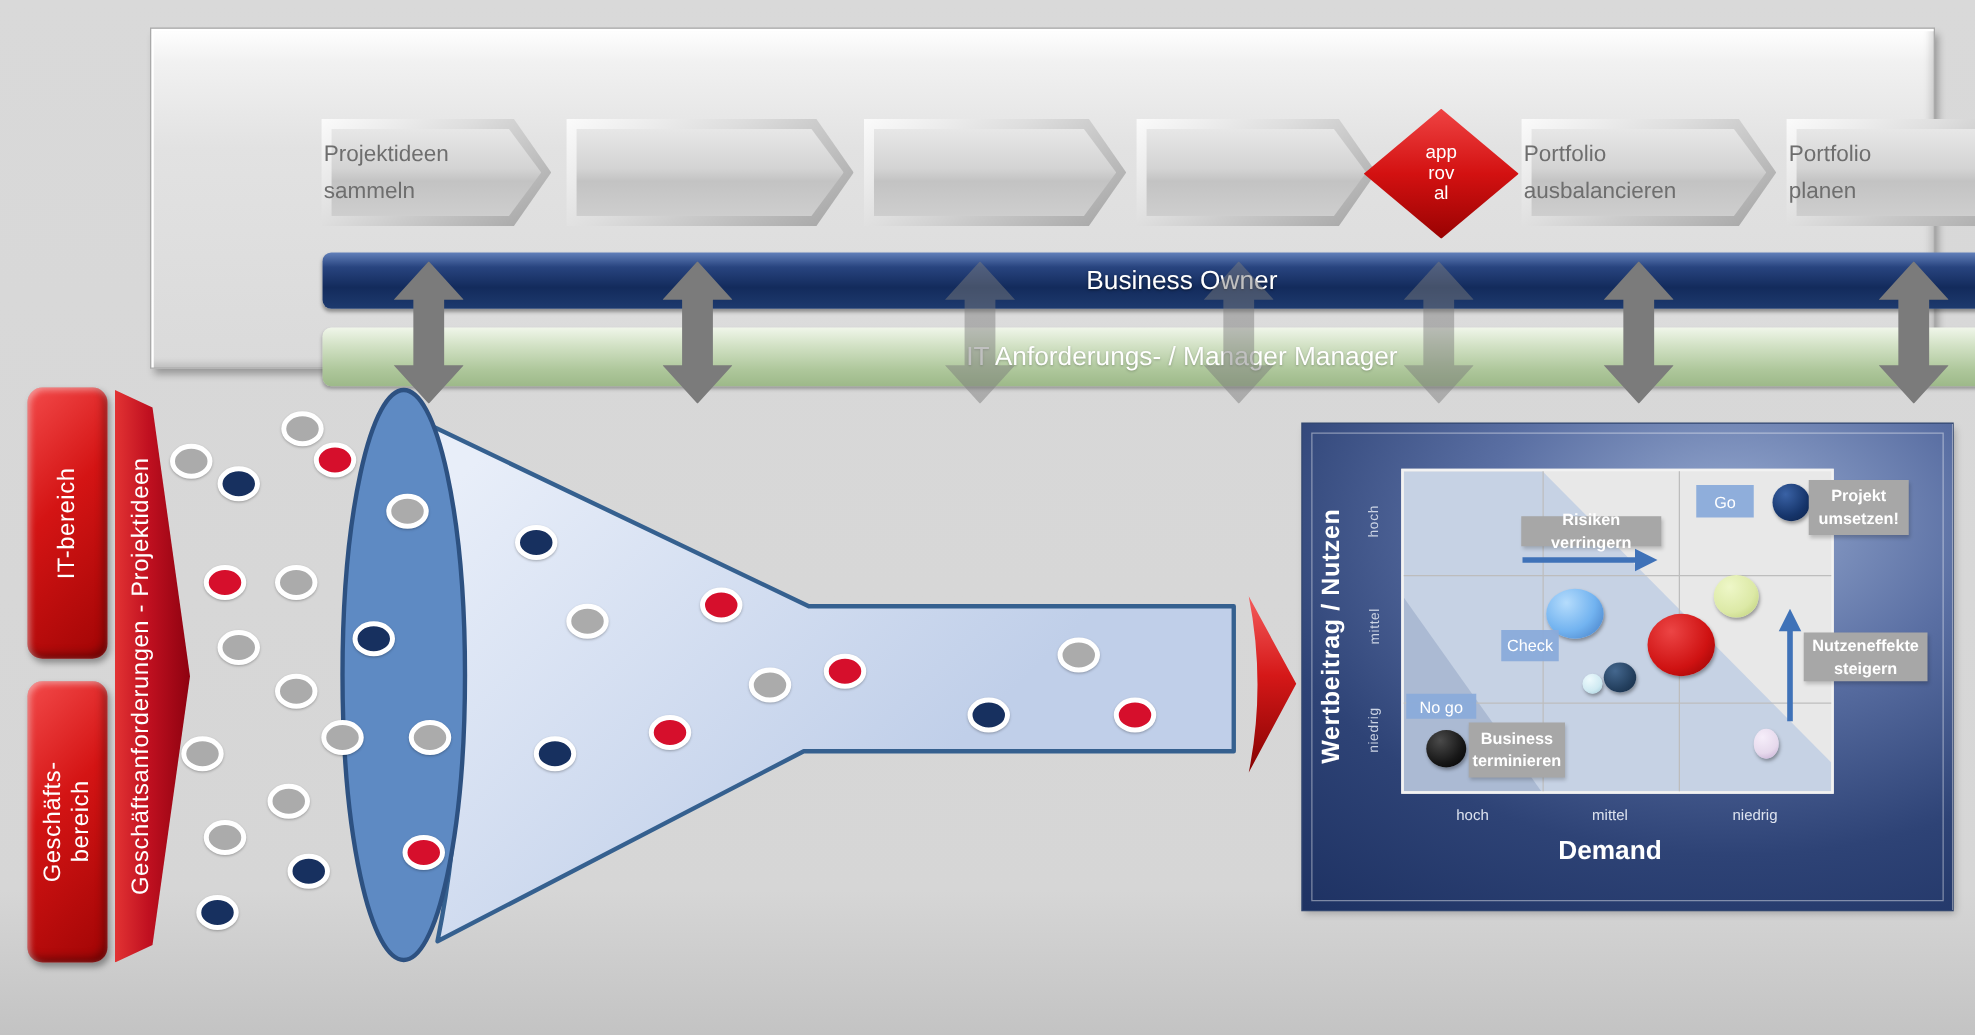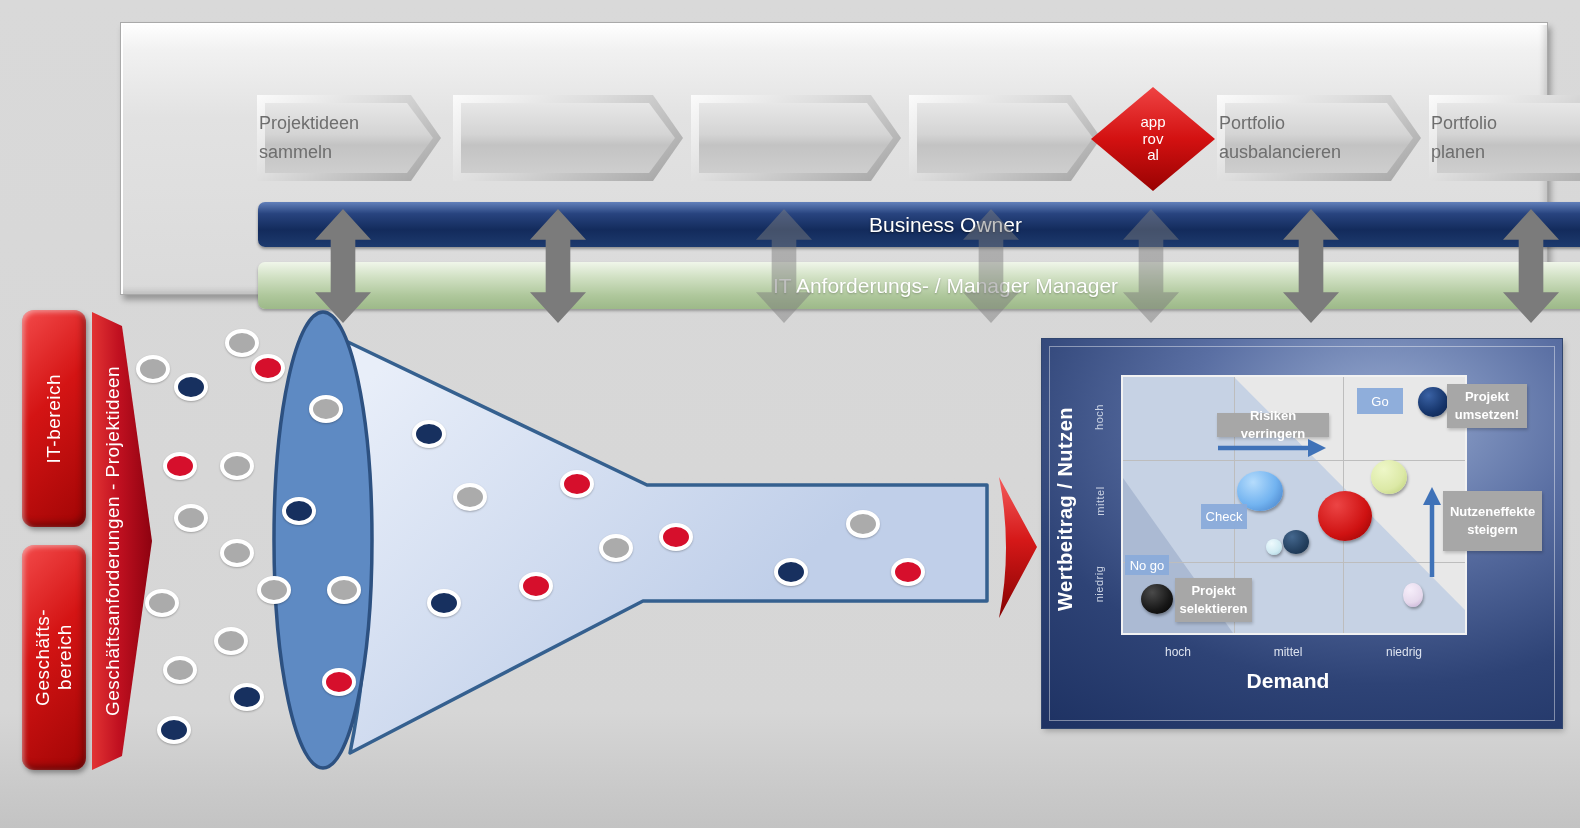--- a/index.html
+++ b/index.html
@@ -236,25 +236,25 @@
           <div class="bubble bub-red" style="left: 222px; top: 139px; width: 54px; height: 50px;"></div>
           <div class="bubble bub-slate" style="left: 173px; top: 165px; width: 26px; height: 24px;"></div>
           <div class="bubble bub-cyan" style="left: 151px; top: 170px; width: 16px; height: 16px;"></div>
           <div class="bubble bub-black" style="left: 34px; top: 222px; width: 32px; height: 30px;"></div>
           <div class="bubble bub-lavender" style="left: 290px; top: 218px; width: 20px; height: 24px;"></div>
         </div>
     </div>
     <div>
         <div class="chart-label lbl-blue" style="left: 315px; top: 49px; width: 46px; height: 26px;">Go</div>
         <div class="chart-label lbl-blue" style="left: 143px; top: 165px; width: 46px; height: 25px; margin-left: 16px;">Check</div>
-        <div class="chart-label lbl-blue" style="left: 83px; top: 216px; width: 44px; height: 20px;">No go</div>
+        <div class="chart-label lbl-blue" style="left: 83px; top: 216px; width: 56px; height: 20px;">No go</div>
         <div class="chart-label lbl-gray" style="left: 405px; top: 45px; width: 80px; height: 44px;">Projekt umsetzen!</div>
         <div class="chart-label lbl-gray" style="left: 175px; top: 74px; width: 112px; height: 24px;">Risiken verringern</div>
-        <div class="chart-label lbl-gray" style="left: 401px; top: 152px; width: 99px; height: 60px;">Nutzeneffekte steigern</div>
-        <div class="chart-label lbl-gray" style="left: 133px; top: 239px; width: 77px; height: 44px;">Projekt selektieren</div>
+        <div class="chart-label lbl-gray" style="left: 401px; top: 167px; width: 99px; height: 39px;">Nutzeneffekte steigern</div>
+        <div class="chart-label lbl-gray" style="left: 133px; top: 239px; width: 77px; height: 44px;">Business terminieren</div>
       </div>
     <div>
         <div class="axis-tick" style="left: 136px; top: 306px;">hoch</div>
         <div class="axis-tick" style="left: 246px; top: 306px;">mittel</div>
         <div class="axis-tick" style="left: 362px; top: 306px;">niedrig</div>
         <div class="axis-tick-y vtext" style="left: 57px; top: 78px; transform: translate(-50%, -50%) rotate(180deg);">hoch</div>
         <div class="axis-tick-y vtext" style="left: 58px; top: 162px; transform: translate(-50%, -50%) rotate(180deg);">mittel</div>
         <div class="axis-tick-y vtext" style="left: 57px; top: 245px; transform: translate(-50%, -50%) rotate(180deg);">niedrig</div>
       </div>
     <div class="axis-x-title" style="left:246px;top:330px;">Demand</div>

